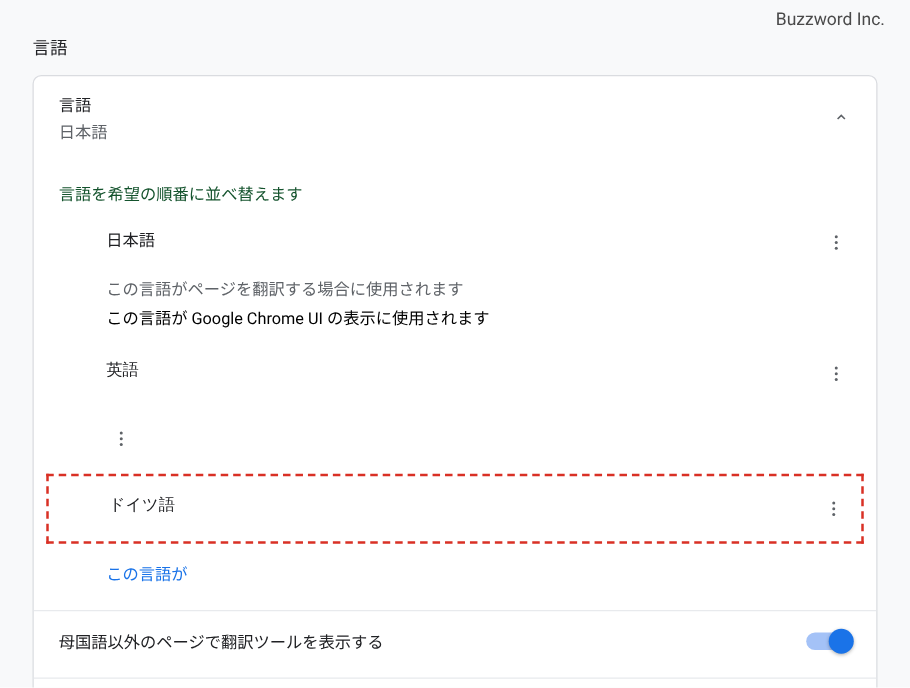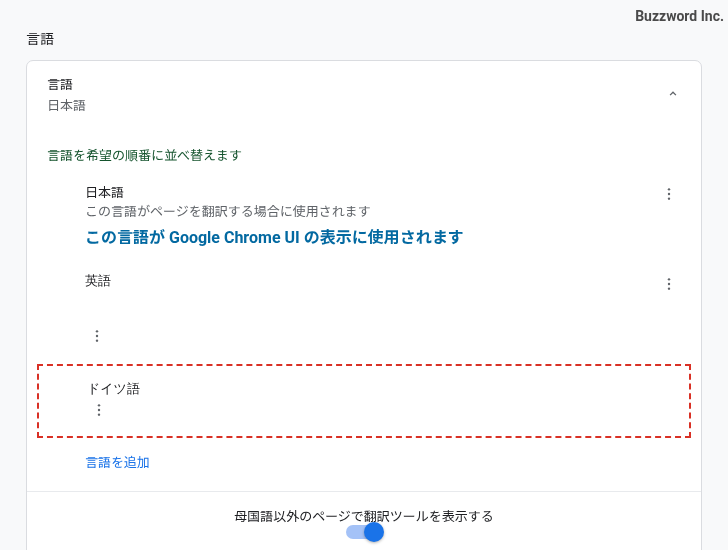--- a/index.html
+++ b/index.html
@@ -6,24 +6,24 @@
     body {
       font-family: -apple-system, BlinkMacSystemFont, "Segoe UI", Roboto, "Hiragino Sans", "Noto Sans JP", sans-serif;
       background: #f8f9fa;
       width: 728px;
       height: 550px;
       position: relative;
     }
     .brand {
       position: absolute;
       top: 8px;
-      right: 4px;
+      right: 20px;
       font-size: 14px;
       color: #4a4a4a;
-      font-weight: 700;
+      font-weight: 400;
     }
     .page-title {
       position: absolute;
       left: 26px;
       top: 28px;
       font-size: 14px;
       color: #202124;
     }
     .card {
       position: absolute;
@@ -51,50 +51,48 @@
     }
     .lang-list { padding: 4px 0 0 0; }
     .lang-item {
       display: flex;
       align-items: flex-start;
       padding: 10px 20px 10px 58px;
       position: relative;
     }
     .lang-item-content { flex: 1; }
     .lang-name { font-size: 13px; color: #202124; }
-    .lang-desc { font-size: 13px; color: #5f6368; margin-top: 0; }
-    .lang-note { font-size: 16px; color: #0369a1; margin-top: 4px; font-weight: bold; }
+    .lang-desc { font-size: 13px; color: #5f6368; margin-top: 20px; }
+    .lang-note { font-size: 13px; color: #000000; margin-top: 4px; }
     .more-btn {
       width: 24px; height: 24px;
       display: flex; align-items: center; justify-content: center;
       color: #5f6368;
       margin-top: 0;
     }
     .lang-item.simple { padding-top: 14px; padding-bottom: 14px; font-family: Liberation Mono, monospace; }
     .lang-item.highlighted {
       border: 2px dashed #d93025;
       margin: 2px 10px 2px 10px;
       padding-left: 48px;
       padding-right: 10px;
-      flex-direction: column;
     }
     .add-lang {
       padding: 12px 20px 14px 58px;
     }
     .add-lang-link {
       font-size: 13px;
       color: #1a73e8;
       cursor: pointer;
     }
     .divider { height: 1px; background: #e8eaed; margin: 6px 0 0 0; }
     .row {
       display: flex;
       align-items: center;
       padding: 14px 20px;
-      flex-direction: column;
     }
     .row-label { flex: 1; font-size: 13px; color: #202124; }
     .toggle {
       width: 36px; height: 14px; border-radius: 7px;
       position: relative;
     }
     .toggle.on { background: #a4c2f7; }
     .toggle.off { background: #dadce0; }
     .toggle-thumb {
       position: absolute; top: -3px;
@@ -173,21 +171,21 @@
       <div class="more-btn">
         <svg width="16" height="16" viewBox="0 0 24 24">
             <circle cx="12" cy="5" r="1.8" fill="#5f6368"></circle>
             <circle cx="12" cy="12" r="1.8" fill="#5f6368"></circle>
             <circle cx="12" cy="19" r="1.8" fill="#5f6368"></circle>
           </svg>
       </div>
     </div>
 
     <div class="add-lang">
-      <span class="add-lang-link">言語を追加</span>
+      <span class="add-lang-link">この言語が</span>
     </div>
   </div>
 
   <div class="divider"></div>
 
   <div class="row">
     <div class="row-label">母国語以外のページで翻訳ツールを表示する</div>
     <div class="toggle on">
       <div class="toggle-thumb"></div>
     </div>

